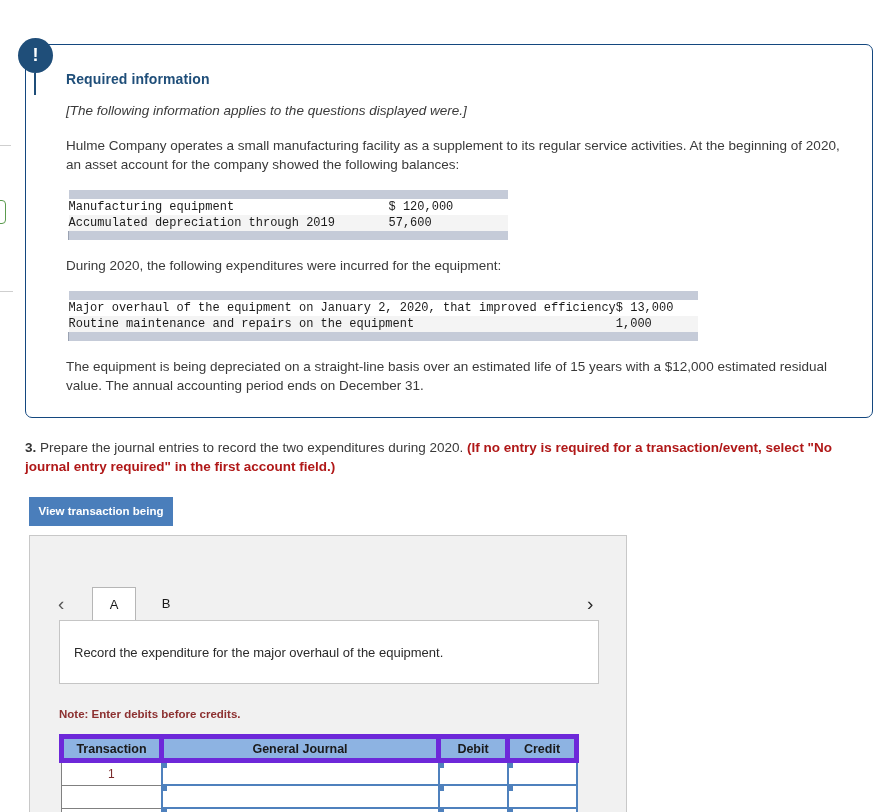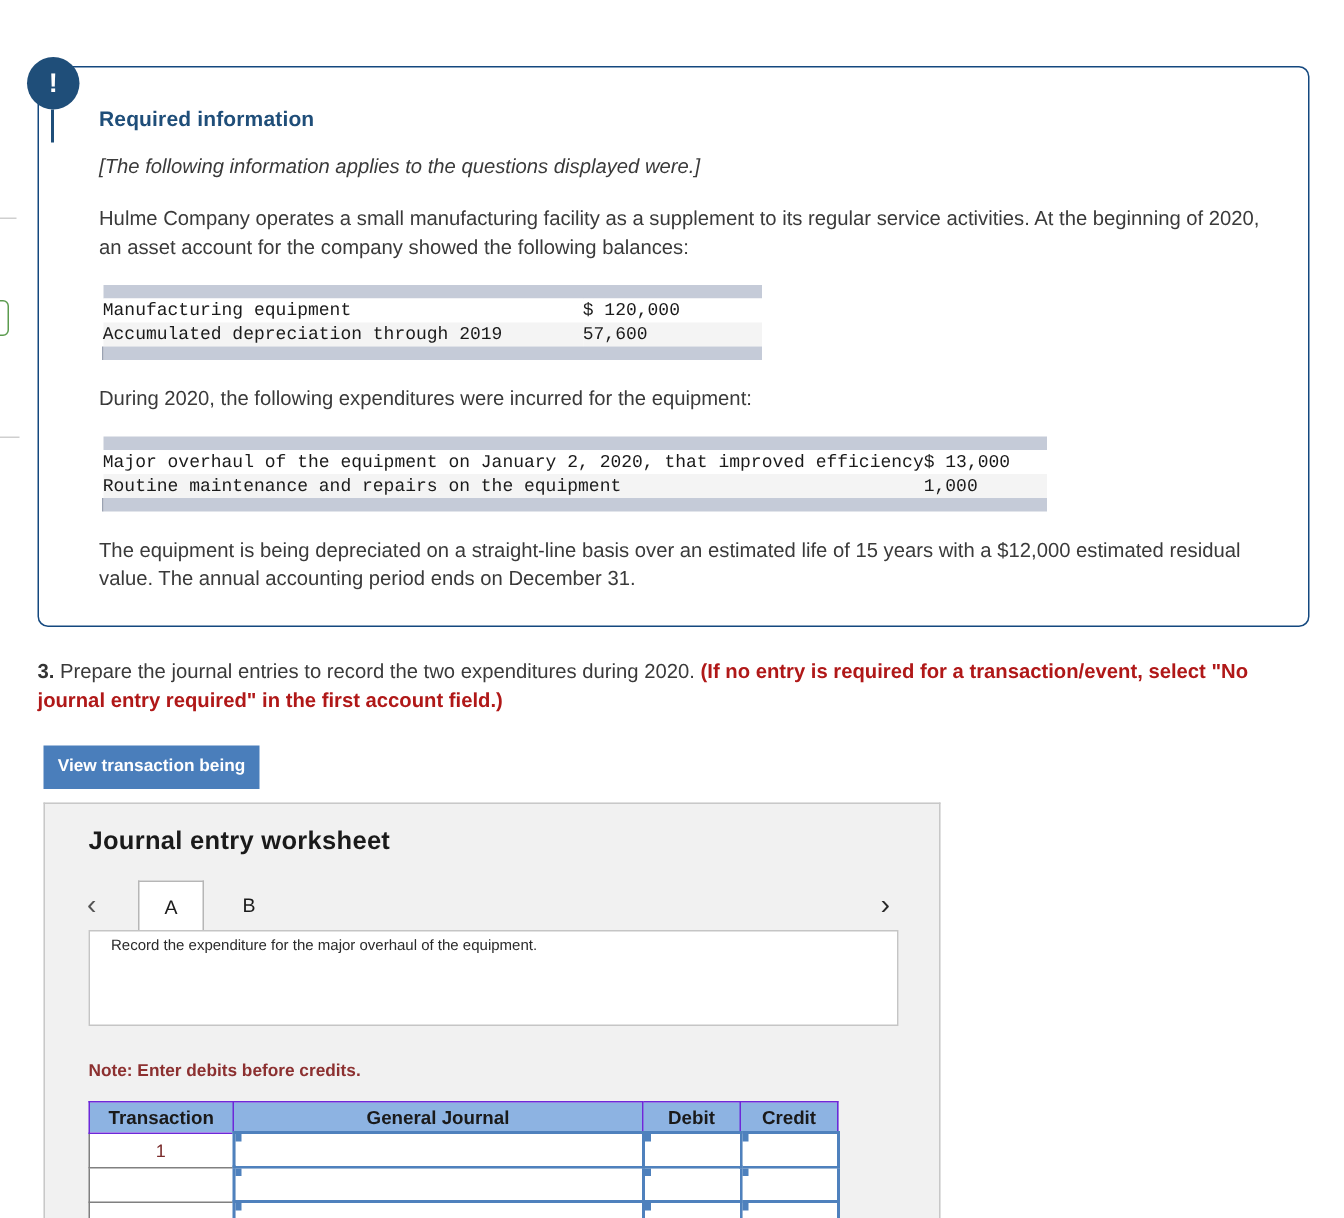--- a/index.html
+++ b/index.html
@@ -232,22 +232,22 @@
     position: absolute;
     left: 29px;
     top: 84px;
     width: 540px;
     height: 64px;
     box-sizing: border-box;
     background: #ffffff;
     border: 1px solid #c5c5c5;
   }
   #prompt-text {
-    padding: 4px 0 0 14px;
-    font-size: 10px;
+    padding: 24px 0 0 14px;
+    font-size: 13px;
     color: #2a2a2a;
   }
   #note-text {
     position: absolute;
     left: 29px;
     top: 172px;
     font-size: 11.5px;
     font-weight: bold;
     color: #8c3030;
   }
@@ -255,21 +255,21 @@
   
   #journal-table {
     position: absolute;
     left: 29px;
     top: 198px;
     border-collapse: collapse;
     font-size: 12px;
   }
   #journal-table th {
     background: #8db3e2;
-    border: 1px solid #6d28d9;
+    border: 5px solid #6d28d9;
     font-weight: bold;
     color: #1a1a1a;
     font-size: 12.5px;
     height: 19px;
     padding: 0;
     text-align: center;
   }
   #journal-table td {
     border: 1px solid #808080;
     padding: 0;
@@ -363,21 +363,20 @@
 </div>
 
 <div id="question-block">
   <span class="qnum">3.</span><span> Prepare the journal entries to record the two expenditures during 2020. </span><span class="qred">(If no entry is required for a transaction/event, select "No journal entry required" in the first account field.)</span>
 </div>
 
 <button id="view-transaction-list-button">View transaction being</button>
 
 <div id="worksheet-panel">
 
-  <div id="worksheet-title">Journal entry worksheet</div>
 
   <div id="tabs-row">
     <div class="chevron" id="tab-prev-chevron">‹</div>
     <div class="tab" id="tab-a">A</div>
     <div class="tab" id="tab-b">B</div>
     <div class="chevron" id="tab-next-chevron">›</div>
   </div>
 
   <div id="prompt-box">
     <div id="prompt-text">Record the expenditure for the major overhaul of the equipment.</div>

